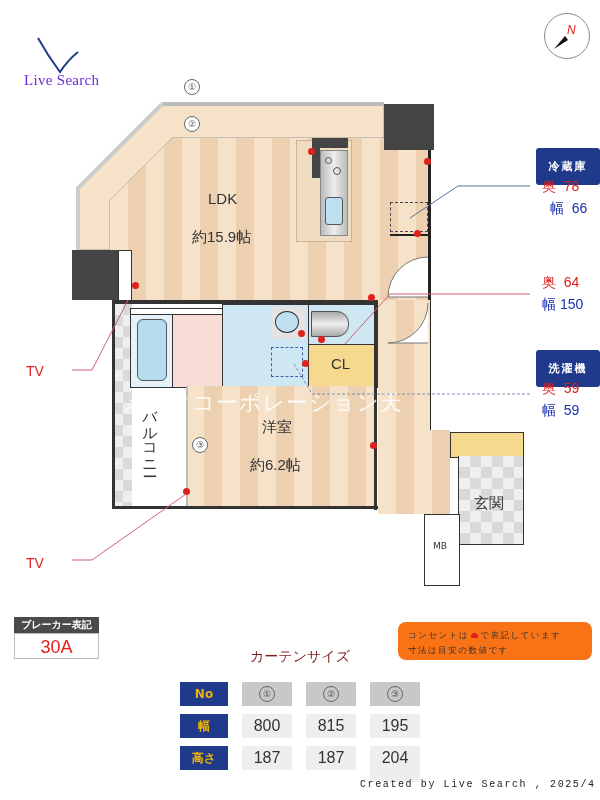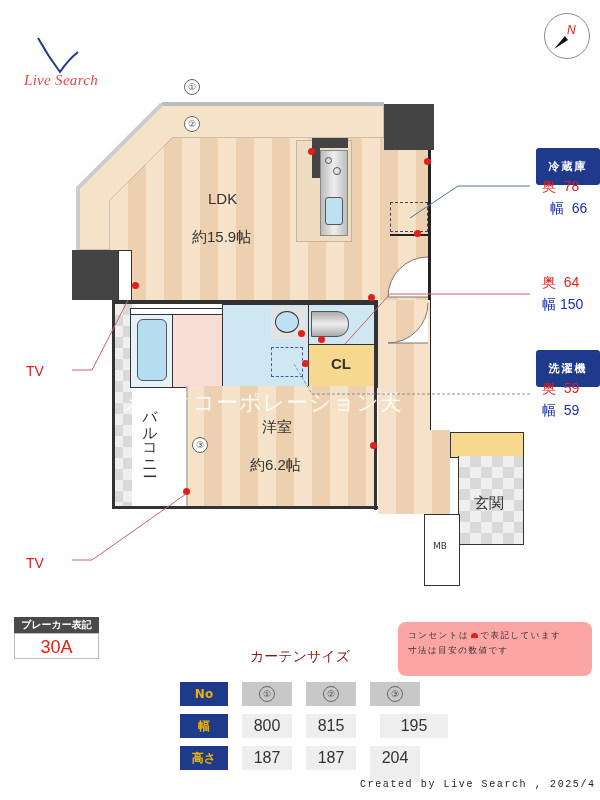--- a/index.html
+++ b/index.html
@@ -1,37 +1,37 @@
 <!DOCTYPE html>
 <html><head>
 <meta charset="utf-8">
 <style>
   html, body { margin:0; padding:0; background:#fff; }
   body { width:600px; height:800px; position:relative; overflow:hidden; font-family:"DejaVu Sans", sans-serif; }
   .abs { position:absolute; }
-  .logo-text { left:24px; top:72px; font-family:"Liberation Serif", serif; font-size:15px; color:#ef4444; letter-spacing:0.3px;font-style:italic; }
+  .logo-text { left:24px; top:72px; font-family:"Liberation Serif", serif; font-size:15px; color:#6d28d9; letter-spacing:0.3px; }
   .compass { left:544px; top:13px; width:44px; height:44px; border:1px solid #8a8a8a; border-radius:50%; }
   .stripes { background: repeating-linear-gradient(90deg, #f6e2c9 0px, #f6e2c9 18px, #ecd0b0 18px, #ecd0b0 36px); }
   .wall { background:#444; }
   .tile { background-color:#e6e6e6; background-image:
      linear-gradient(45deg, transparent 0,transparent 0),
      repeating-conic-gradient(#d9d9d9 0% 25%, #efefef 0% 50%); background-size:auto, 22px 22px; }
   .bluefloor { background:#cfe6f3; }
-  .cl { background:#f6d98f;font-weight:bold; }
+  .cl { background:#f6d98f; }
   .circle-num { width:14px; height:14px; border:1px solid #666; border-radius:50%; font-size:9px; text-align:center; line-height:14px; color:#444; background:#fff; font-family:"Liberation Sans", sans-serif; }
   .room-label { font-size:15px; color:#333; font-family:"Liberation Sans", sans-serif; }
   .outlet { width:7px; height:7px; background:#e0201c; border-radius:50%; }
   .badge { background:#1f3a8a; color:#fff; font-size:11px; font-weight:bold; padding:11px 6px; border-radius:3px; letter-spacing:2px; text-align:center; }
   .red { color:#e0201c; }
   .blue { color:#1a2fb0; }
   .dim-row { font-size:14px; font-family:"Liberation Sans", sans-serif; }
   .tv { color:#e0201c; font-size:14px; font-family:"Liberation Sans", sans-serif; }
   .breaker-head { left:14px; top:617px; width:85px; height:16px; background:#4a4a4a; color:#fff; font-size:10px; font-weight:bold; text-align:center; line-height:16px; }
   .breaker-val { left:14px; top:633px; width:85px; height:26px; border:1px solid #bbb; color:#e0201c; font-size:18px; text-align:center; line-height:26px; box-sizing:border-box; font-family:"Liberation Sans", sans-serif; }
-  .note { left:398px; top:622px; width:194px; height:54px; background:#fca5a5; border-radius:8px; font-size:8.5px; color:#333; padding:6px 10px; box-sizing:border-box; letter-spacing:1.5px; line-height:15px; }
+  .note { left:398px; top:622px; width:194px; height:38px; background:#f97316; border-radius:8px; font-size:8.5px; color:#333; padding:6px 10px; box-sizing:border-box; letter-spacing:1.5px; line-height:15px; }
   .curtain-title { left:250px; top:648px; font-size:14px; color:#7f1d1d; }
   .ct-head { background:#1f3a8a; color:#eab308; font-weight:bold; font-size:12px; text-align:center; }
   .ct-num { background:#c8c8c8; }
   .ct-cell { background:#eeeeee; font-size:16px; text-align:center; color:#333; font-family:"Liberation Sans", sans-serif; }
   .credit { left:360px; top:779px; font-family:"Liberation Mono", monospace; font-size:10px; letter-spacing:1.6px; color:#222; }
   .watermark { left:122px; top:388px; font-size:22px; color:rgba(255,255,255,0.85); letter-spacing:1px; white-space:nowrap; }
 </style>
 </head>
 <body>
 
@@ -182,20 +182,20 @@
     </div>
   <div class="abs ct-num" style="left:126px;top:0;width:50px;height:24px;">
       <div class="circle-num" style="margin:4px auto 0;background:#c8c8c8;">②</div>
     </div>
   <div class="abs ct-num" style="left:190px;top:0;width:50px;height:24px;">
       <div class="circle-num" style="margin:4px auto 0;background:#c8c8c8;">③</div>
     </div>
 
   <div class="abs ct-cell" style="left:62px;top:32px;width:50px;height:24px;line-height:24px;">800</div>
   <div class="abs ct-cell" style="left:126px;top:32px;width:50px;height:24px;line-height:24px;">815</div>
-  <div class="abs ct-cell" style="left:190px;top:32px;width:68px;height:24px;line-height:24px;margin-left:10px;">195</div>
+  <div class="abs ct-cell" style="left:190px;top:32px;width:50px;height:24px;line-height:24px;">195</div>
 
   <div class="abs ct-cell" style="left:62px;top:64px;width:50px;height:24px;line-height:24px;">187</div>
   <div class="abs ct-cell" style="left:126px;top:64px;width:50px;height:24px;line-height:24px;">187</div>
   <div class="abs ct-cell" style="left:190px;top:64px;width:50px;height:36px;line-height:24px;">204</div>
 </div>
 
 <div class="abs credit">Created by Live Search , 2025/4</div>
 
 </body></html>

